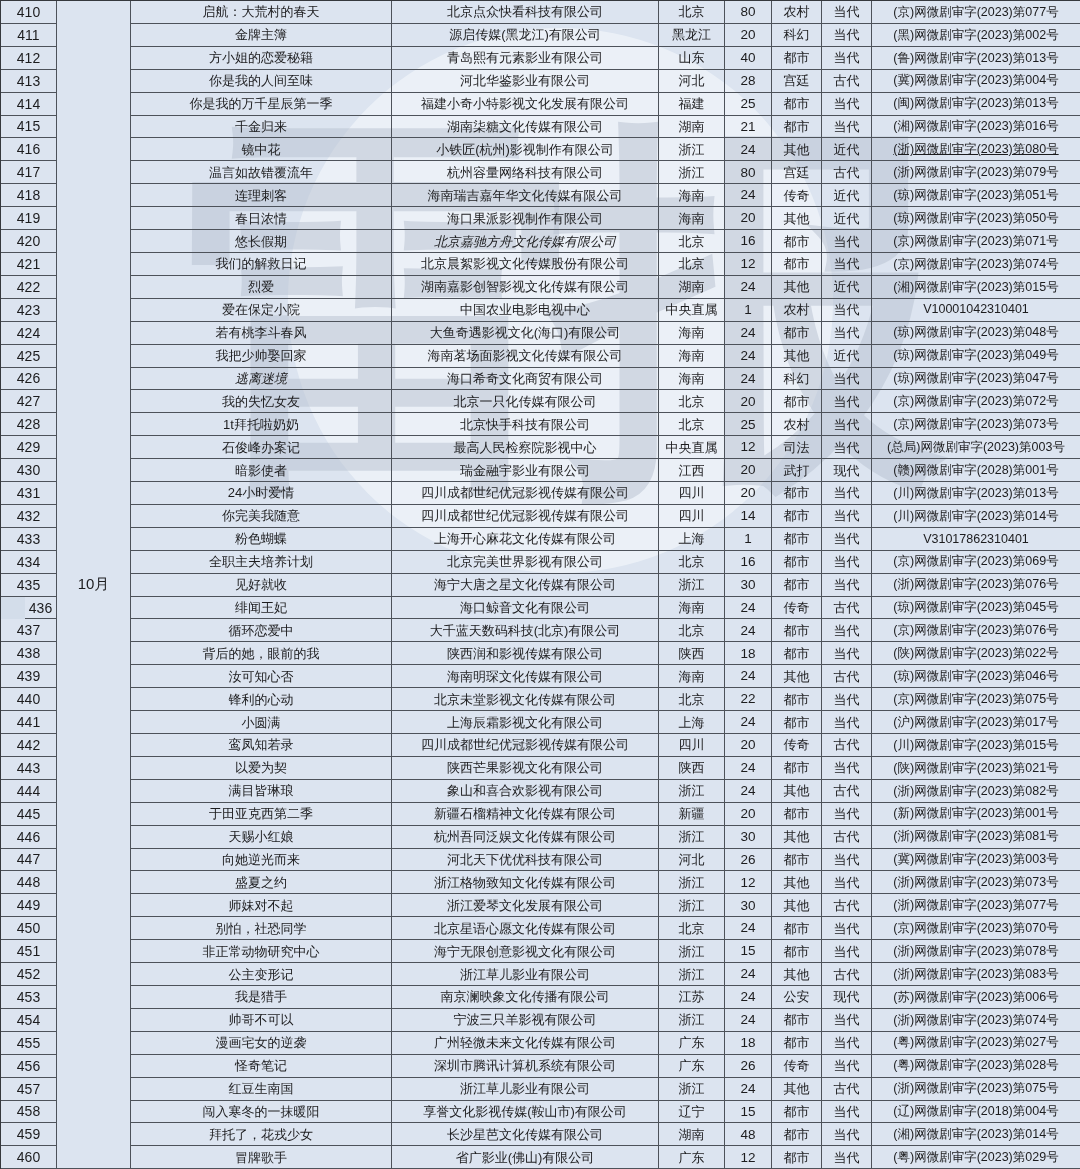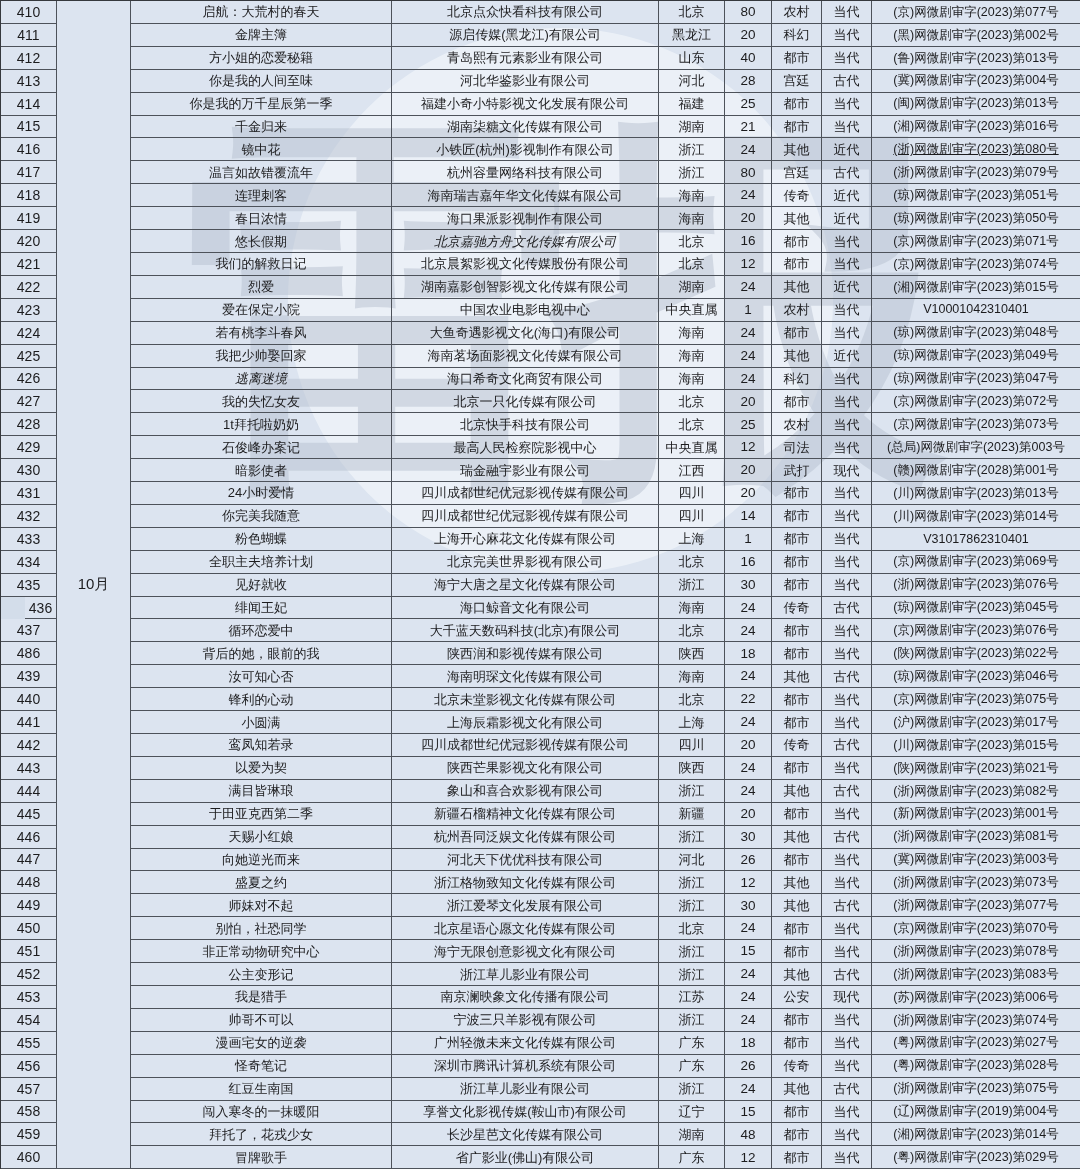--- a/index.html
+++ b/index.html
@@ -281,21 +281,21 @@
       <div class="cell c-era" style="grid-area: 27 / 8;">古代</div>
       <div class="cell c-license" style="grid-area: 27 / 9;">(琼)网微剧审字(2023)第045号</div>
       <div class="cell c-no" style="grid-area: 28 / 1;">437</div>
       <div class="cell c-title" style="grid-area: 28 / 3;">循环恋爱中</div>
       <div class="cell c-company" style="grid-area: 28 / 4;">大千蓝天数码科技(北京)有限公司</div>
       <div class="cell c-region" style="grid-area: 28 / 5;">北京</div>
       <div class="cell c-episodes" style="grid-area: 28 / 6;">24</div>
       <div class="cell c-genre" style="grid-area: 28 / 7;">都市</div>
       <div class="cell c-era" style="grid-area: 28 / 8;">当代</div>
       <div class="cell c-license" style="grid-area: 28 / 9;">(京)网微剧审字(2023)第076号</div>
-      <div class="cell c-no" style="grid-area: 29 / 1;">486</div>
+      <div class="cell c-no" style="grid-area: 29 / 1;">438</div>
       <div class="cell c-title" style="grid-area: 29 / 3; text-align: right;">背后的她，眼前的我</div>
       <div class="cell c-company" style="grid-area: 29 / 4;">陕西润和影视传媒有限公司</div>
       <div class="cell c-region" style="grid-area: 29 / 5;">陕西</div>
       <div class="cell c-episodes" style="grid-area: 29 / 6;">18</div>
       <div class="cell c-genre" style="grid-area: 29 / 7;">都市</div>
       <div class="cell c-era" style="grid-area: 29 / 8;">当代</div>
       <div class="cell c-license" style="grid-area: 29 / 9;">(陕)网微剧审字(2023)第022号</div>
       <div class="cell c-no" style="grid-area: 30 / 1;">439</div>
       <div class="cell c-title" style="grid-area: 30 / 3;">汝可知心否</div>
       <div class="cell c-company" style="grid-area: 30 / 4;">海南明琛文化传媒有限公司</div>
@@ -448,21 +448,21 @@
       <div class="cell c-genre" style="grid-area: 48 / 7;">其他</div>
       <div class="cell c-era" style="grid-area: 48 / 8;">古代</div>
       <div class="cell c-license" style="grid-area: 48 / 9;">(浙)网微剧审字(2023)第075号</div>
       <div class="cell c-no" style="grid-area: 49 / 1;">458</div>
       <div class="cell c-company" style="grid-area: 49 / 4;">享誉文化影视传媒(鞍山市)有限公司</div>
       <div class="cell c-title" style="grid-area: 49 / 3;">闯入寒冬的一抹暖阳</div>
       <div class="cell c-region" style="grid-area: 49 / 5;">辽宁</div>
       <div class="cell c-episodes" style="grid-area: 49 / 6;">15</div>
       <div class="cell c-genre" style="grid-area: 49 / 7;">都市</div>
       <div class="cell c-era" style="grid-area: 49 / 8;">当代</div>
-      <div class="cell c-license" style="grid-area: 49 / 9;">(辽)网微剧审字(2019)第004号</div>
+      <div class="cell c-license" style="grid-area: 49 / 9;">(辽)网微剧审字(2018)第004号</div>
       <div class="cell c-no" style="grid-area: 50 / 1;">459</div>
       <div class="cell c-title" style="grid-area: 50 / 3;">拜托了，花戎少女</div>
       <div class="cell c-company" style="grid-area: 50 / 4;">长沙星芭文化传媒有限公司</div>
       <div class="cell c-region" style="grid-area: 50 / 5;">湖南</div>
       <div class="cell c-episodes" style="grid-area: 50 / 6;">48</div>
       <div class="cell c-genre" style="grid-area: 50 / 7;">都市</div>
       <div class="cell c-era" style="grid-area: 50 / 8;">当代</div>
       <div class="cell c-license" style="grid-area: 50 / 9;">(湘)网微剧审字(2023)第014号</div>
       <div class="cell c-no" style="grid-area: 51 / 1;">460</div>
       <div class="cell c-title" style="grid-area: 51 / 3;">冒牌歌手</div>

